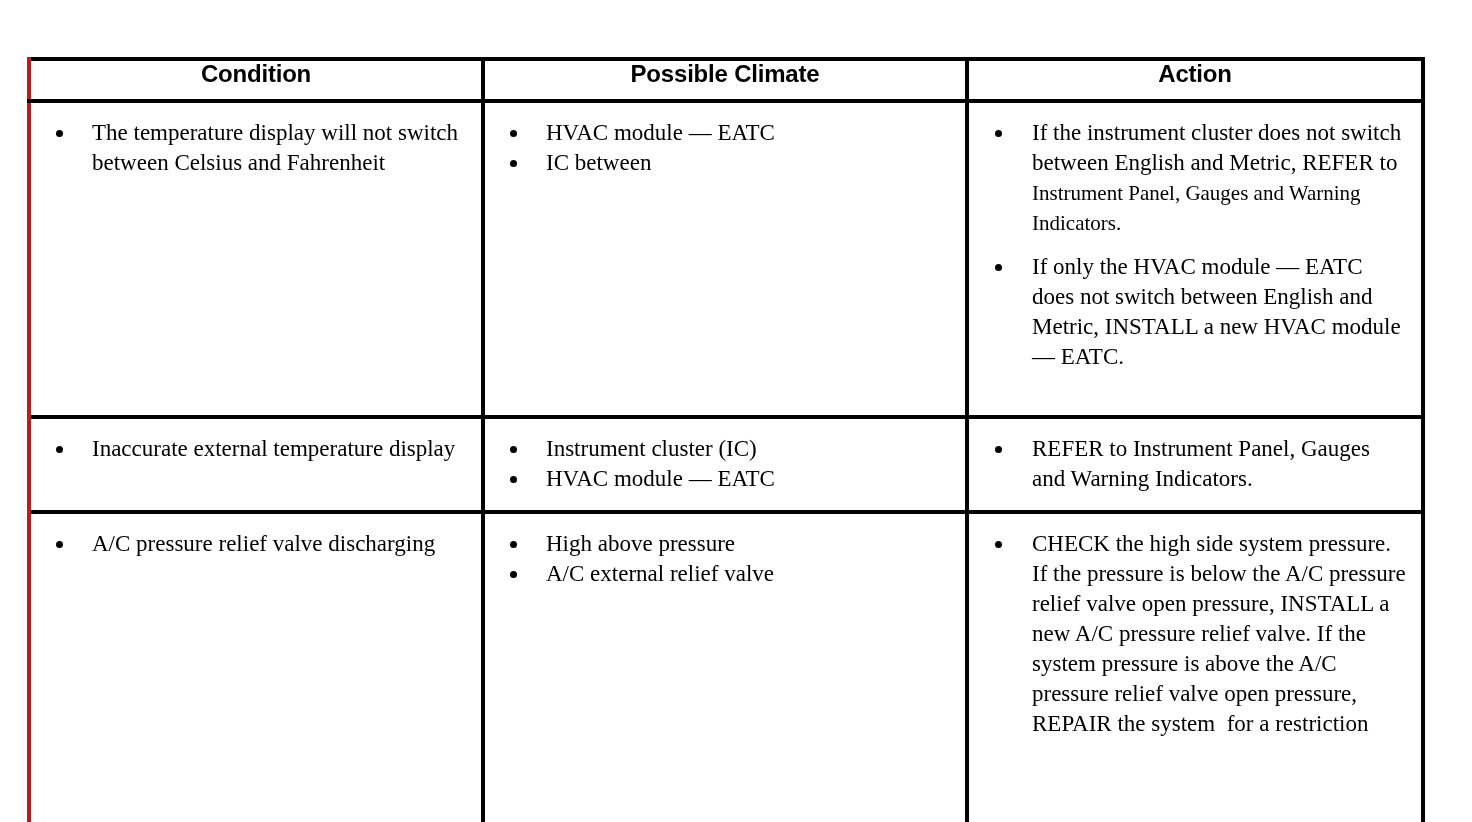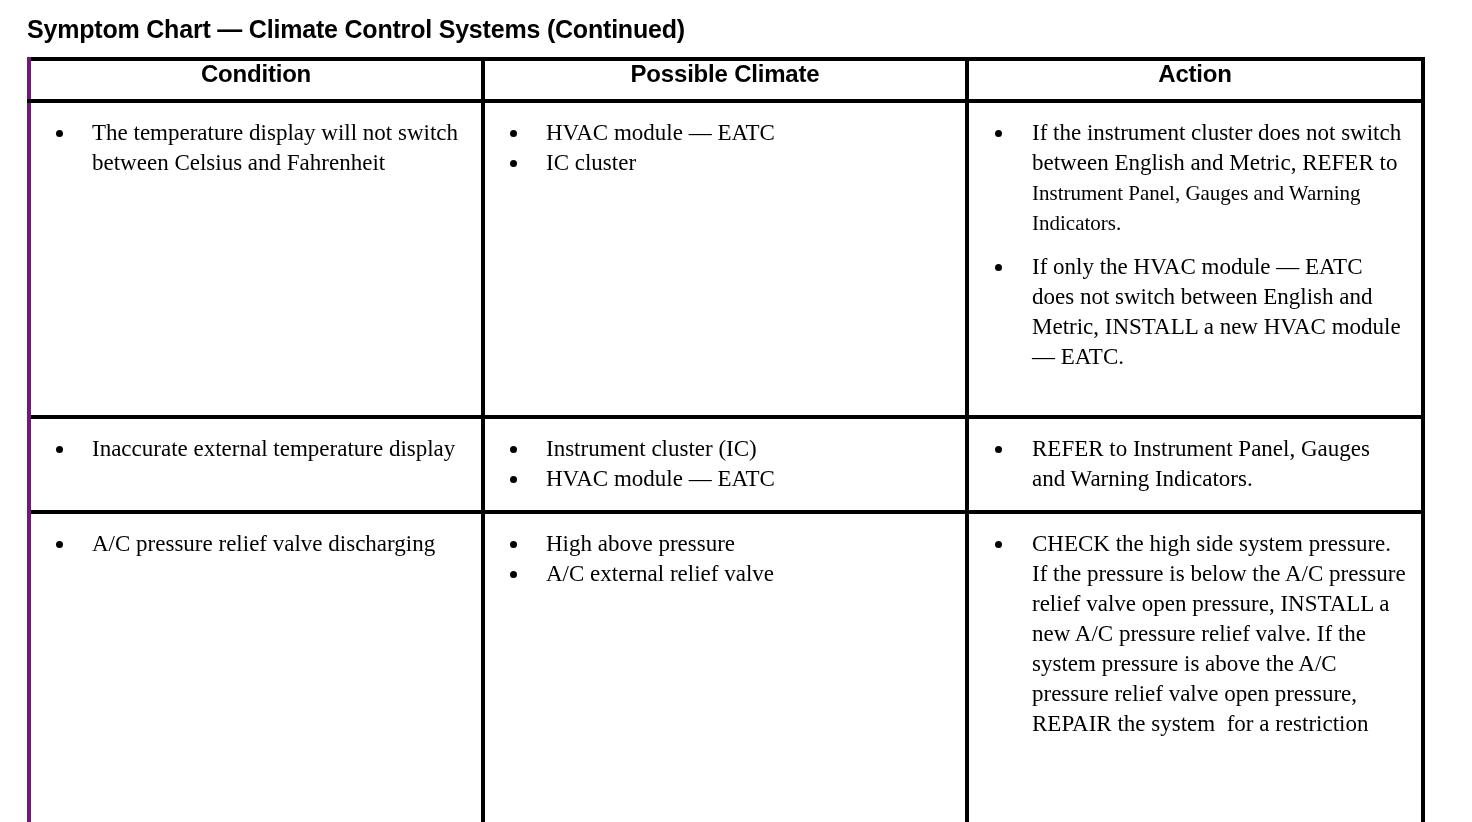--- a/index.html
+++ b/index.html
@@ -45,21 +45,21 @@
     table-layout: fixed;
     border: 4px solid #000;
   }
 
   .symptom-table col.c-condition { width: 454px; }
   .symptom-table col.c-sources   { width: 484px; }
   .symptom-table col.c-action    { width: 456px; }
 
   .symptom-table th,
   .symptom-table td {
-    border-left: 4px solid #701a75;
+    border-left: 4px solid #b91c1c;
     border-right: 4px solid #000;
     vertical-align: top;
     padding: 0;
   }
 
   thead th {
     border-bottom: 4px solid #000;
     font-family: "Liberation Sans", "DejaVu Sans", sans-serif;
     font-weight: bold;
     font-size: 24px;
@@ -120,21 +120,20 @@
   tr.row-2 td { height: 70px; }
   tr.row-3 td { height: 312px; }
 
   .nowrap-pre { white-space: pre-wrap; text-align: center; }
 </style>
 </head>
 <body>
 
 <div class="page">
 
-  <div class="chart-title">Symptom Chart — Climate Control Systems (Continued)</div>
 
   <table class="symptom-table">
     <colgroup>
       <col class="c-condition">
       <col class="c-sources">
       <col class="c-action">
     </colgroup>
     <thead>
       <tr>
         <th>Condition</th>
@@ -154,21 +153,21 @@
           </ul>
         </td>
         <td class="sources">
           <ul class="bullets">
             <li>
               <span class="bullet-dot"></span>
               <span>HVAC module — EATC</span>
             </li>
             <li>
               <span class="bullet-dot"></span>
-              <span>IC cluster</span>
+              <span>IC between</span>
             </li>
           </ul>
         </td>
         <td class="action">
           <ul class="bullets">
             <li>
               <span class="bullet-dot"></span>
               <span>If the instrument cluster does not switch between English and Metric, REFER to </span><span class="condensed">Instrument Panel, Gauges and Warning Indicators.</span>
             </li>
             <li>

